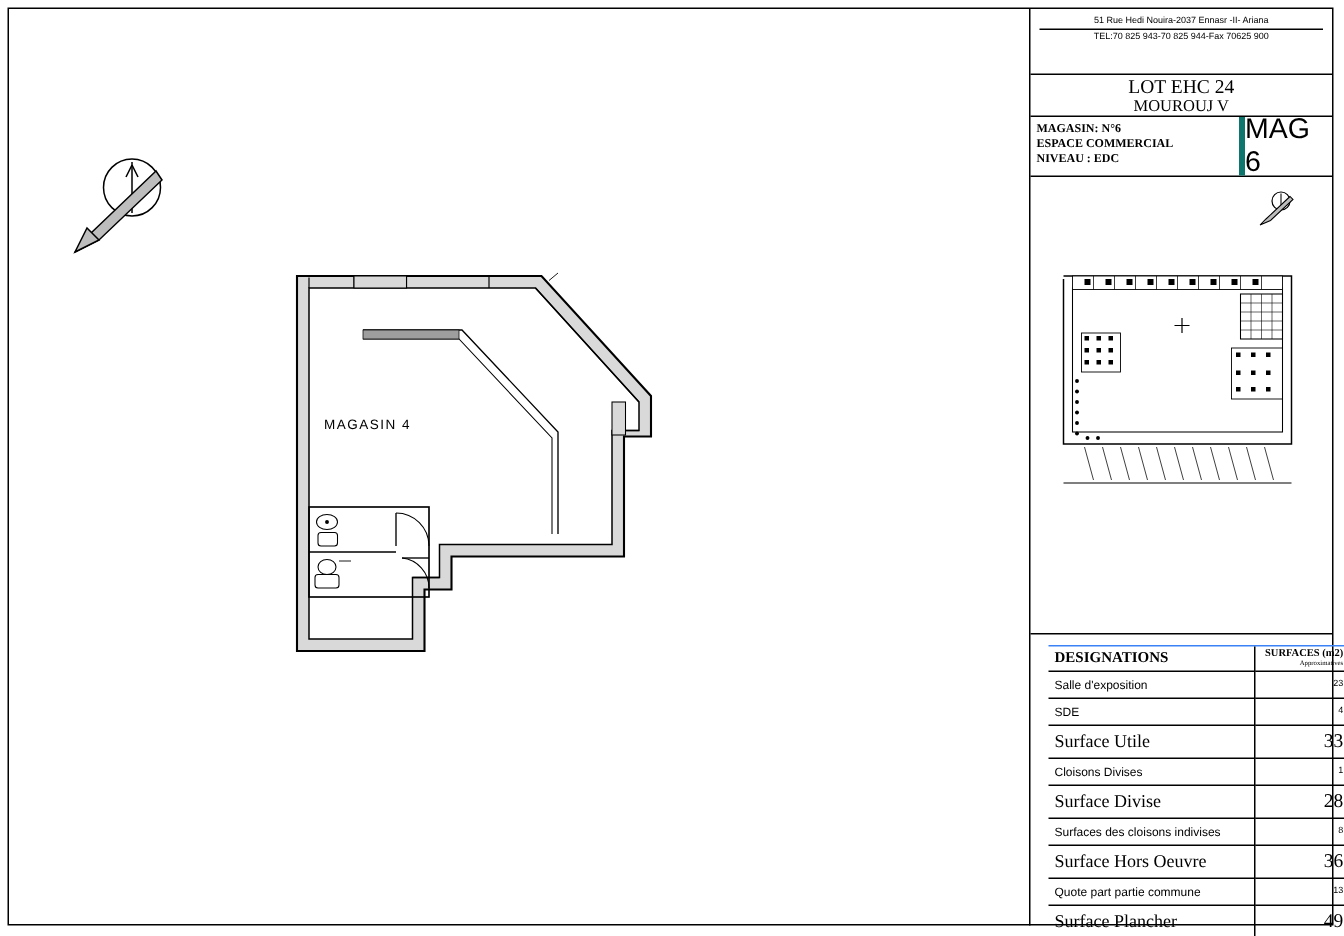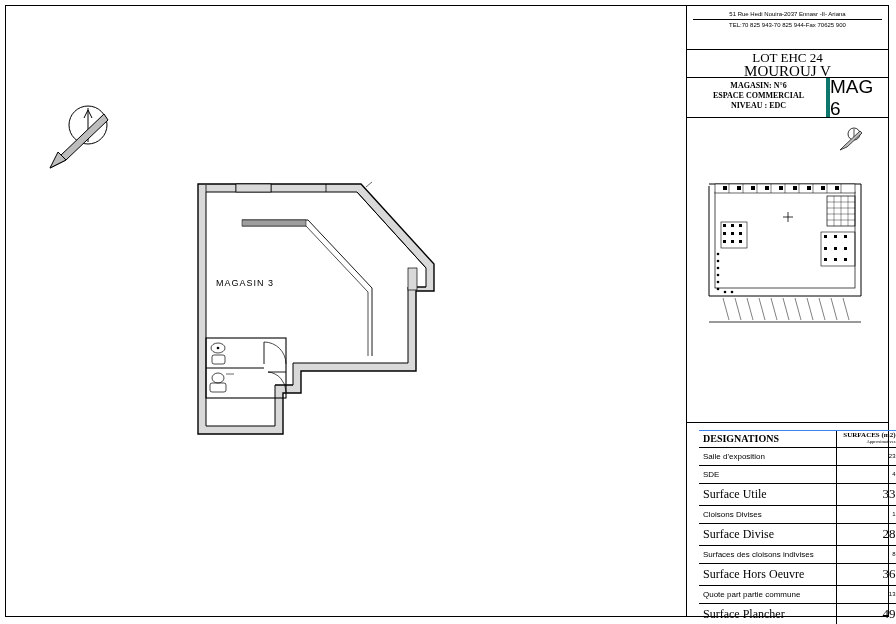--- a/index.html
+++ b/index.html
@@ -70,36 +70,35 @@
     padding-top: 1px;
   }
   .tb-lot {
     height: 28px;
     text-align: center;
     font-family: "Liberation Serif", serif;
     box-sizing: border-box;
     padding-top: 1px;
   }
   .tb-lot .l1 { font-size: 13px; line-height: 14px; }
-  .tb-lot .l2 { font-size: 15px; line-height: 13px; }
+  .tb-lot .l2 { font-size: 11px; line-height: 13px; }
 
   .tb-ident {
     height: 40px;
     display: flex;
     box-sizing: border-box;
   }
   .tb-ident-left {
     flex: 1;
     padding: 3px 0 0 4px;
     font-family: "Liberation Serif", serif;
     font-size: 8px;
     line-height: 10px;
     font-weight: bold;
     box-sizing: border-box;
-    text-align: center;
   }
   .tb-ident-right {
     width: 62px;
     border-left: 4px solid #0f766e;
     display: flex;
     align-items: center;
     justify-content: center;
     font-family: "Liberation Sans", sans-serif;
     font-size: 19px;
     box-sizing: border-box;
@@ -268,21 +267,21 @@
       <ellipse cx="42" cy="192" rx="7" ry="5" fill="none" stroke="#000" stroke-width="0.7"></ellipse>
       <circle cx="42" cy="192" r="1.3" fill="#000"></circle>
       <rect x="36" y="199" width="13" height="9" rx="2" fill="none" stroke="#000" stroke-width="0.7"></rect>
       <ellipse cx="42" cy="222" rx="6" ry="5" fill="none" stroke="#000" stroke-width="0.7"></ellipse>
       <rect x="34" y="227" width="16" height="9" rx="2" fill="none" stroke="#000" stroke-width="0.7"></rect>
       <line x1="50" y1="218" x2="58" y2="218" stroke="#000" stroke-width="0.6"></line>
 
       <line x1="99" y1="229" x2="117" y2="229" stroke="#000" stroke-width="1"></line>
     </svg>
 
-    <div class="room-label">MAGASIN  3</div>
+    <div class="room-label">MAGASIN  4</div>
   </div>
 
   <div class="title-block">
 
     <div class="tb-row tb-logo">
       <div class="addr">51 Rue Hedi Nouira-2037 Ennasr -II- Ariana</div>
       <div class="tel">TEL:70 825 943-70 825 944-Fax 70625 900</div>
     </div>
 
     <div class="tb-row tb-lot">

